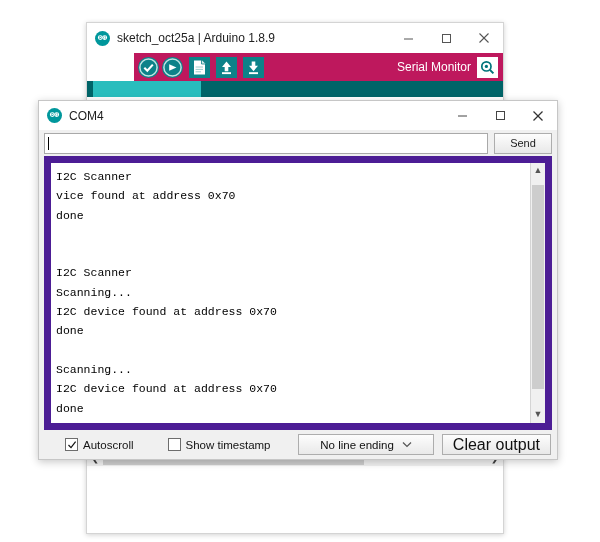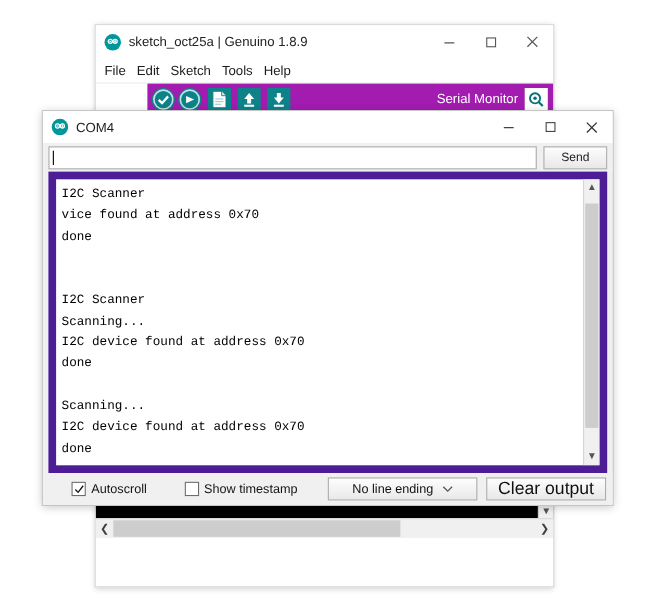--- a/index.html
+++ b/index.html
@@ -79,21 +79,21 @@
   .menu-item {
     font-size: 12px;
     color: #1b1b1b;
     padding: 0 7px 0 0;
     margin-right: 3px;
     white-space: nowrap;
   }
 
   .ide-toolbar {
     height: 28px;
-    background: #a21caf;
+    background: #be185d;
     display: flex;
     align-items: center;
     padding: 0 5px 0 4px;
     box-sizing: border-box;
     margin-left: 47px;
   }
   .tb-icon {
     width: 21px;
     height: 21px;
     margin-right: 3px;
@@ -429,48 +429,41 @@
       <svg width="13" height="13" viewBox="0 0 13 13">
         <circle cx="6.5" cy="6.5" r="6.5" fill="#00979c"></circle>
         <circle cx="4.3" cy="5.6" r="1.9" fill="none" stroke="#ffffff" stroke-width="1.1"></circle>
         <circle cx="8.7" cy="5.6" r="1.9" fill="none" stroke="#ffffff" stroke-width="1.1"></circle>
         <rect x="3.4" y="5.1" width="1.8" height="1" fill="#ffffff"></rect>
         <rect x="7.8" y="5.1" width="1.8" height="1" fill="#ffffff"></rect>
         <rect x="8.2" y="4.2" width="0.9" height="2.8" fill="#ffffff"></rect>
         <rect x="2.6" y="9.3" width="7.8" height="1.1" fill="#00979c"></rect>
       </svg>
     </span>
-    <span class="ide-title-text">sketch_oct25a | Genuino 1.8.9</span>
+    <span class="ide-title-text">sketch_oct25a | Arduino 1.8.9</span>
     <span class="win-btns">
       <span class="win-btn">
         <svg width="11" height="11" viewBox="0 0 11 11">
             <line x1="1" y1="6" x2="10" y2="6" stroke="#555" stroke-width="1"></line>
           </svg>
       </span>
       <span class="win-btn">
         <svg width="11" height="11" viewBox="0 0 11 11">
             <rect x="1.5" y="1.5" width="8" height="8" fill="none" stroke="#555" stroke-width="1"></rect>
           </svg>
       </span>
       <span class="win-btn">
         <svg width="12" height="12" viewBox="0 0 12 12">
             <line x1="1.5" y1="1.5" x2="10.5" y2="10.5" stroke="#555" stroke-width="1.1"></line>
             <line x1="10.5" y1="1.5" x2="1.5" y2="10.5" stroke="#555" stroke-width="1.1"></line>
           </svg>
       </span>
     </span>
   </div>
 
-  <div class="ide-menubar">
-    <span class="menu-item">File</span>
-    <span class="menu-item">Edit</span>
-    <span class="menu-item">Sketch</span>
-    <span class="menu-item">Tools</span>
-    <span class="menu-item">Help</span>
-  </div>
 
   <div class="ide-toolbar">
     <span class="tb-icon tb-round">
       <svg width="19" height="19" viewBox="0 0 19 19">
         <circle cx="9.5" cy="9.5" r="8.6" fill="none" stroke="#bfe4e3" stroke-width="1.5"></circle>
         <polyline points="5.3,9.8 8.3,12.8 13.8,6.6" fill="none" stroke="#ffffff" stroke-width="2.1"></polyline>
       </svg>
     </span>
     <span class="tb-icon tb-round">
       <svg width="19" height="19" viewBox="0 0 19 19">

